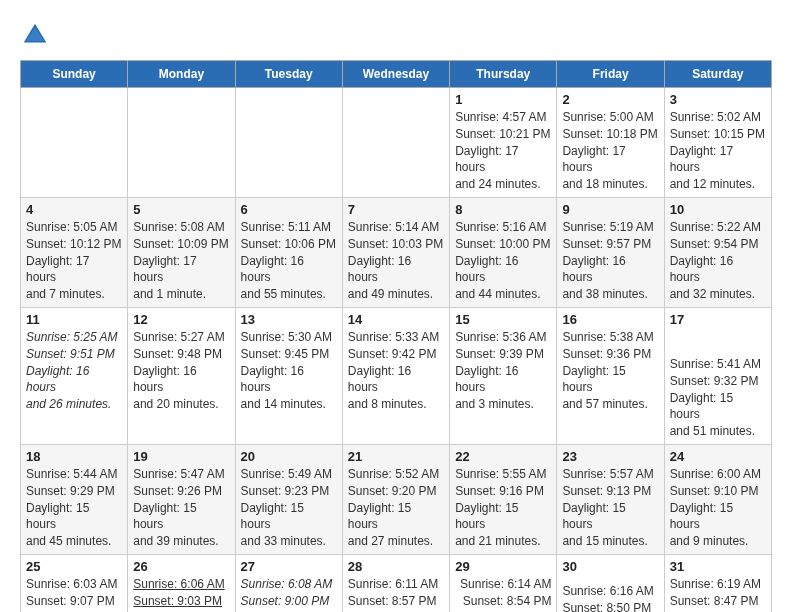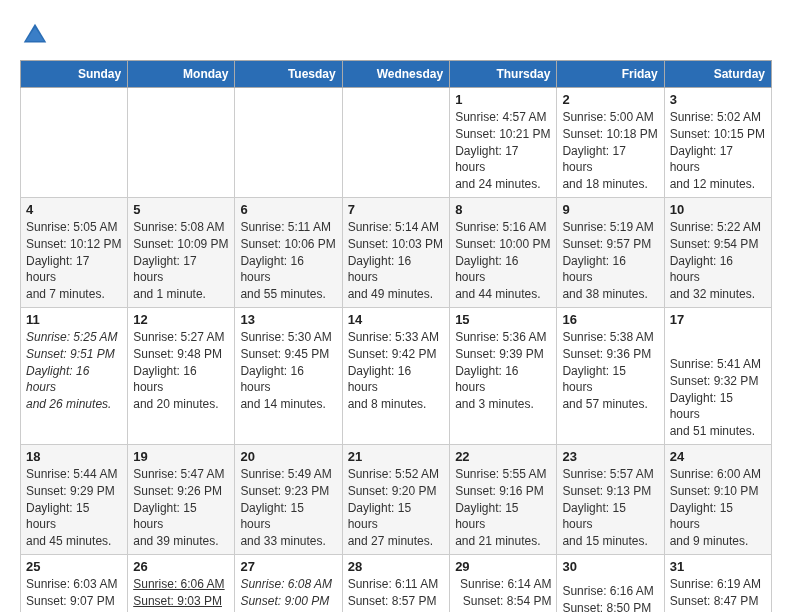--- a/index.html
+++ b/index.html
@@ -46,22 +46,22 @@
       color: #444;
     }
     table {
       width: 100%;
       border-collapse: collapse;
       font-size: 10.5px;
     }
     thead tr th {
       background-color: #2a6db5;
       color: #fff;
-      padding: 6px 6px;
-      text-align: right;
+      padding: 6px 0;
+      text-align: center;
       font-size: 12px;
       font-weight: bold;
       border: 1px solid #aaa;
     }
     tbody tr td {
       border: 1px solid #ccc;
       padding: 4px 5px;
       vertical-align: top;
       min-height: 80px;
       height: 80px;

